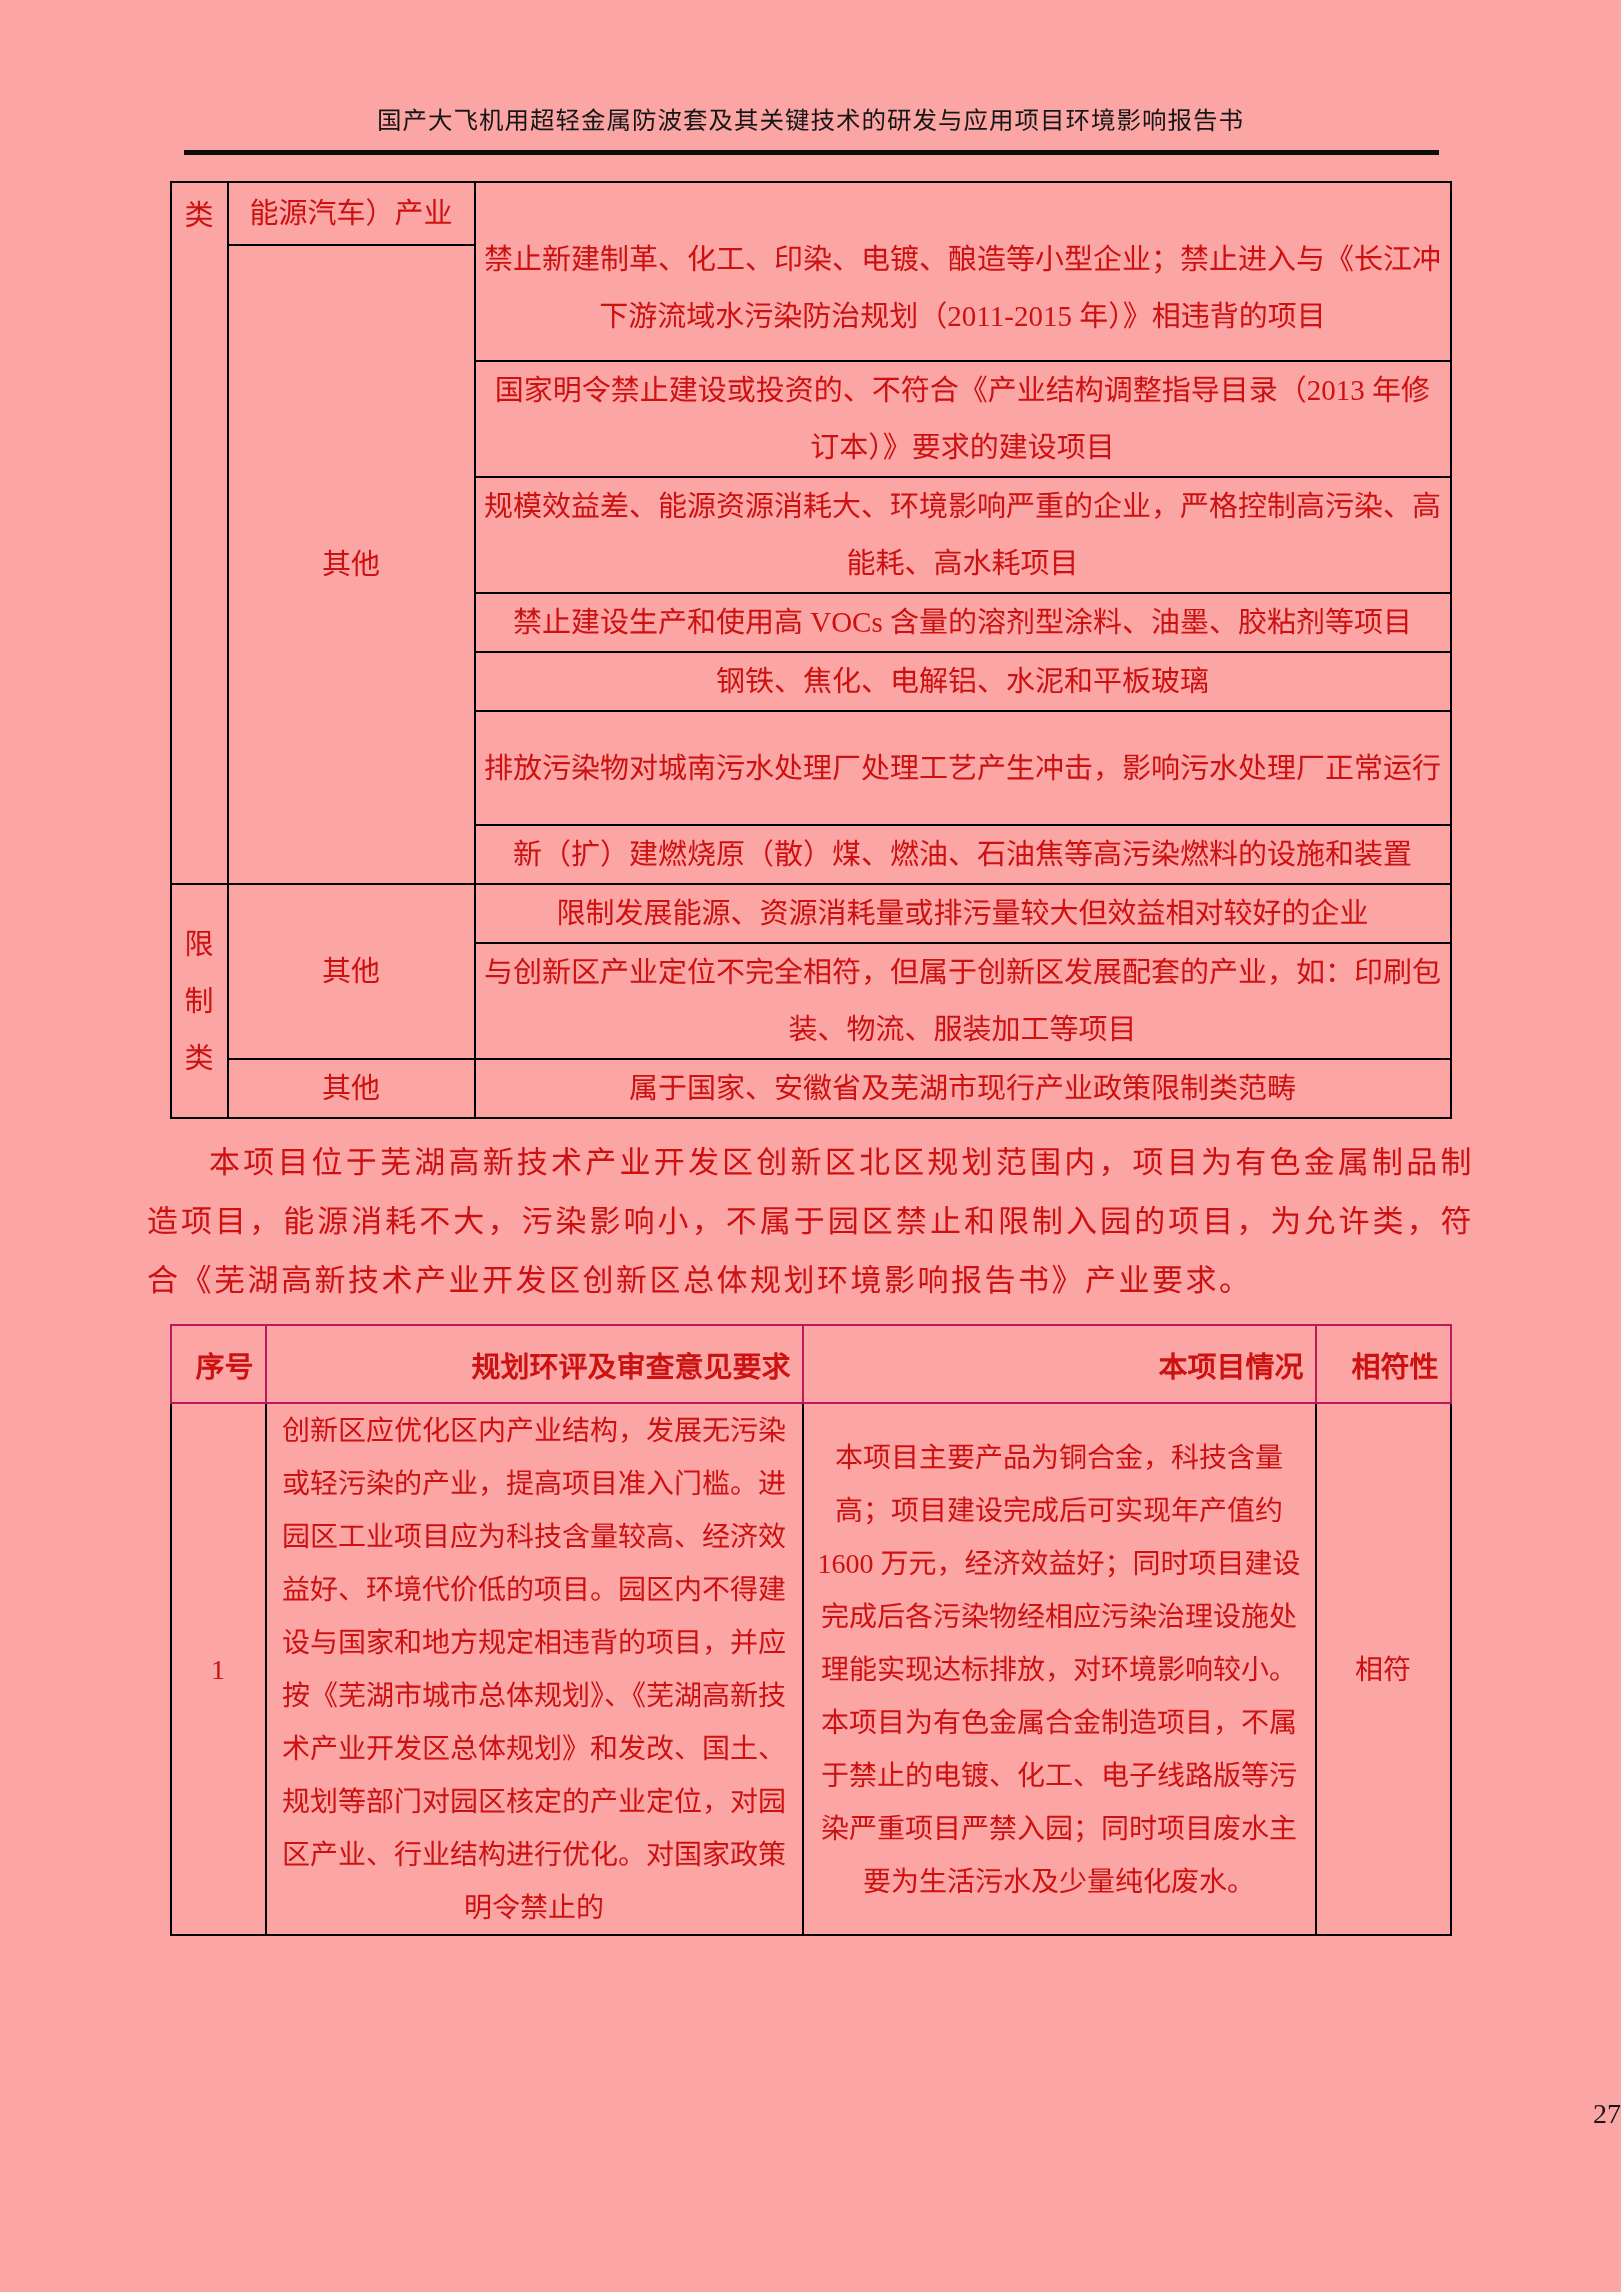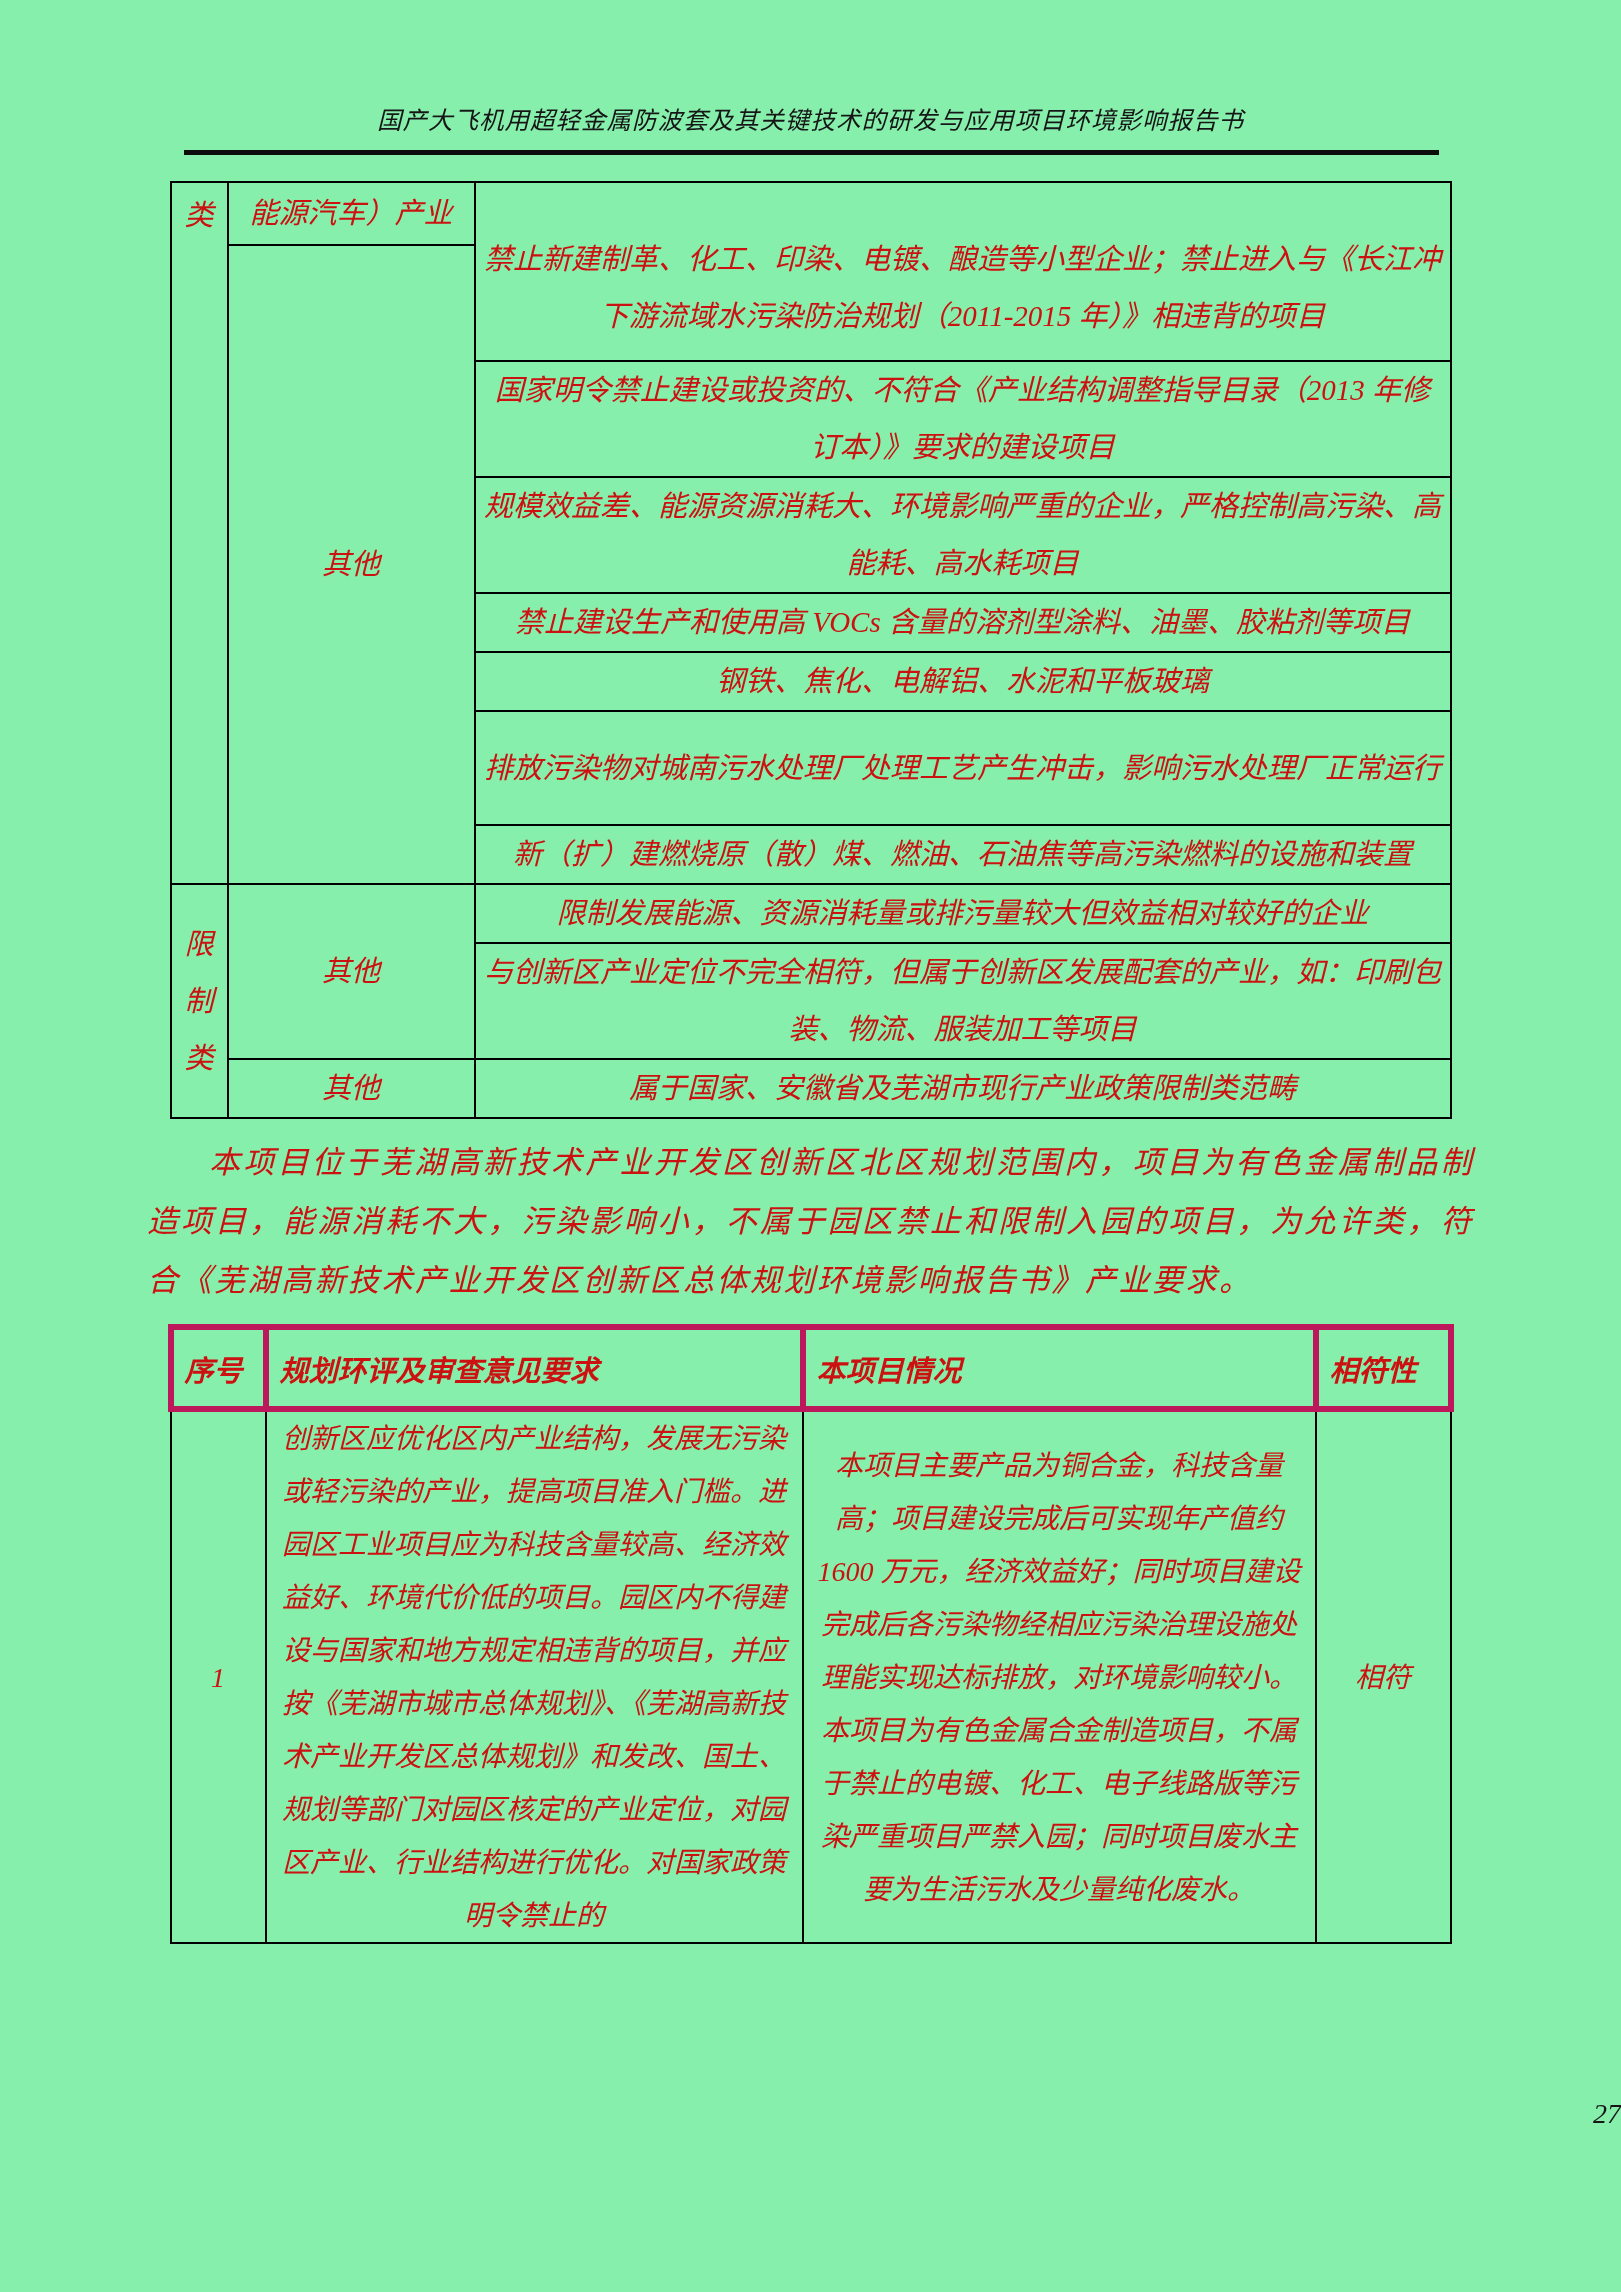--- a/index.html
+++ b/index.html
@@ -1,24 +1,23 @@
 <!DOCTYPE html>
 <html lang="zh-CN"><head>
 <meta charset="utf-8">
 <style>
   html,body{margin:0;padding:0;background:#e8e8e8;}
   .page{
     position:relative;
     width:1621px;height:2293px;
-    background:#86efac;
+    background:#fca5a5;
     font-family:"Liberation Serif","DejaVu Serif",serif;
     overflow:hidden;
     margin:0 auto;
     box-sizing:border-box;
-    font-style:italic;
   }
   .content{padding:0 147px;box-sizing:border-box;}
   .header-title{
     margin:0;padding-top:106px;
     text-align:center;
     font-size:24.5px;line-height:29px;
     font-weight:normal;
     color:#161616;
     letter-spacing:1px;
   }
@@ -65,25 +64,25 @@
   }
   table.t2{
     border-collapse:collapse;table-layout:fixed;
     width:1280px;margin:14.7px auto 0;
   }
   table.t2 col.c1{width:95px;}
   table.t2 col.c2{width:537px;}
   table.t2 col.c3{width:513px;}
   table.t2 col.c4{width:135px;}
   table.t2 th{
-    border:6px solid #be185d;
+    border:2px solid #be185d;
     color:#cc1111;
     font-size:29px;font-weight:bold;
     height:76px;
-    text-align:left;vertical-align:middle;
+    text-align:right;vertical-align:middle;
     padding:0 11px;
   }
   table.t2 td{
     border:2px solid #000;
     color:#cc1111;
     font-size:28px;line-height:53px;
     height:529px;
     text-align:center;vertical-align:middle;
     padding:0 6.9px;
     overflow:hidden;

